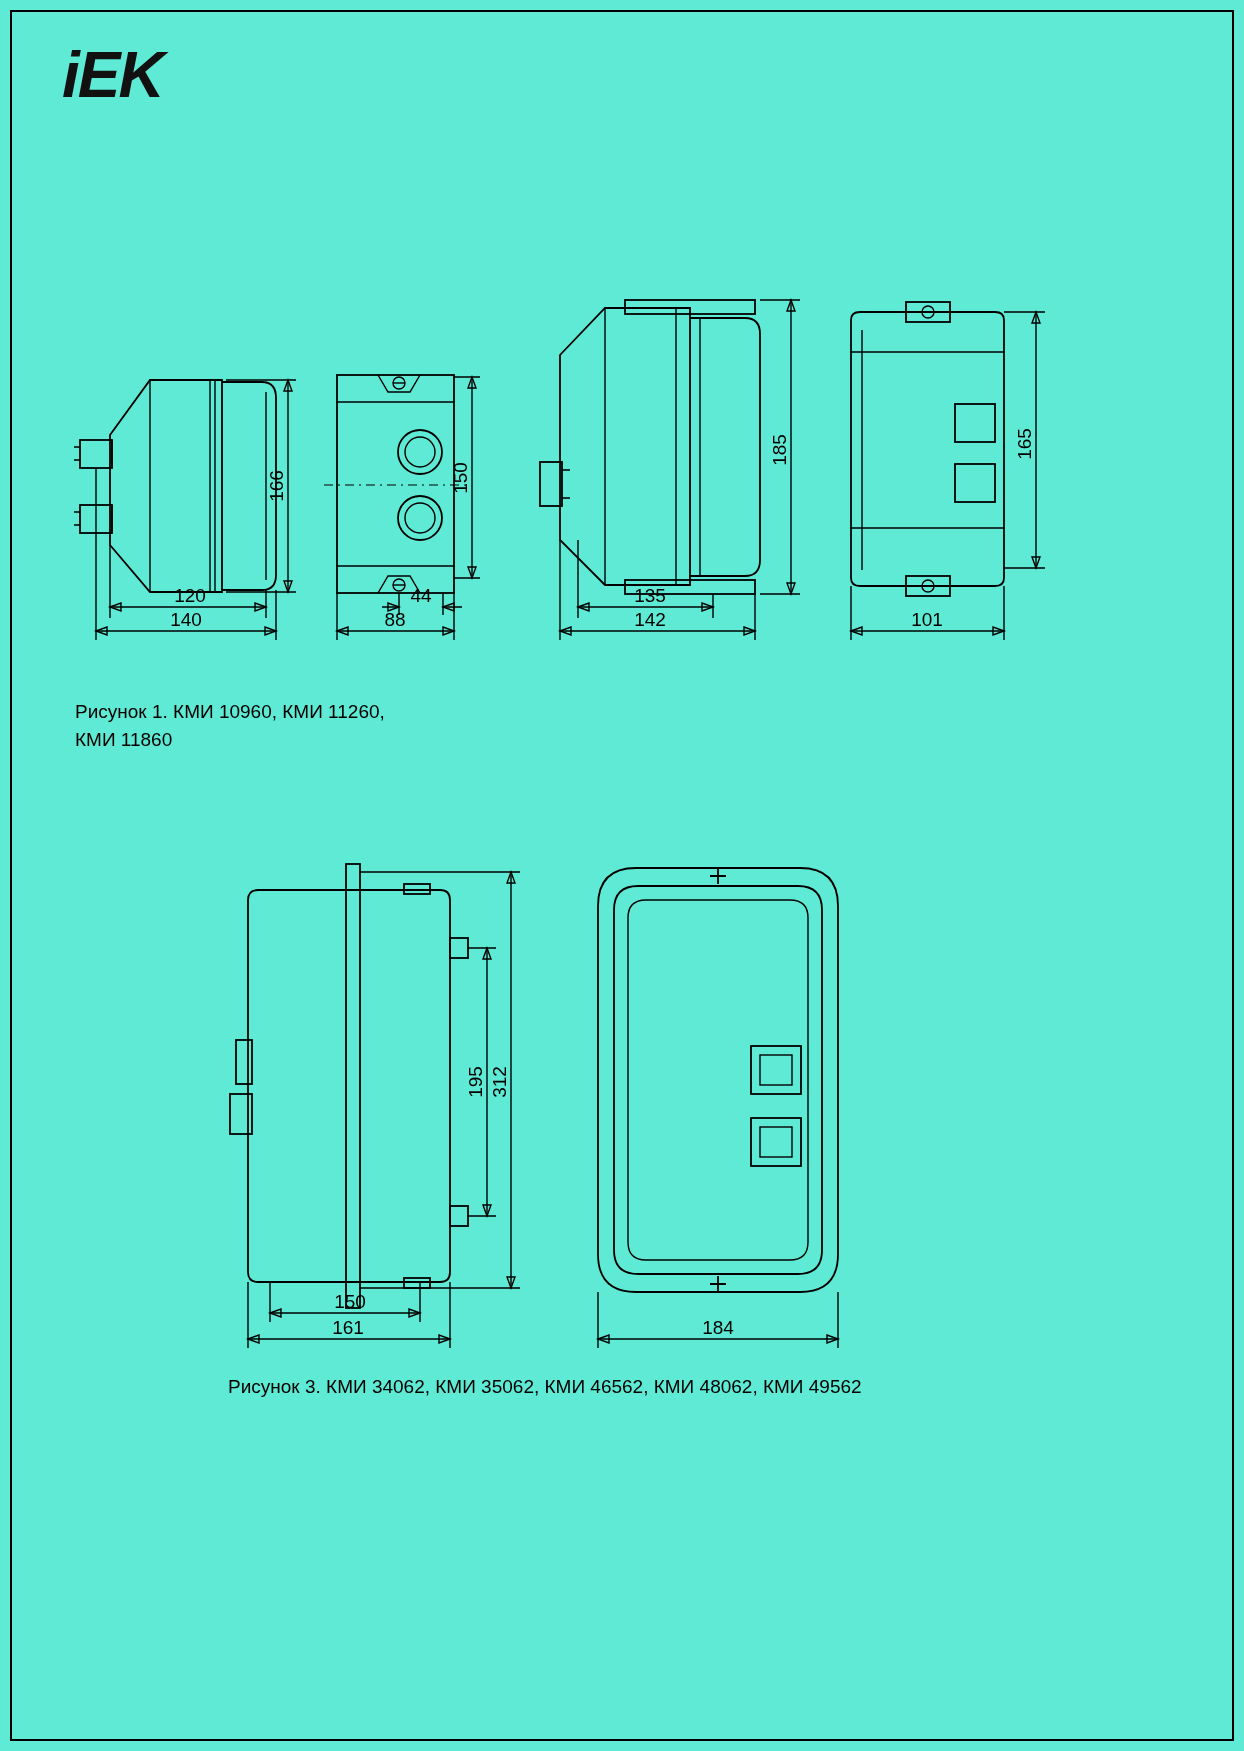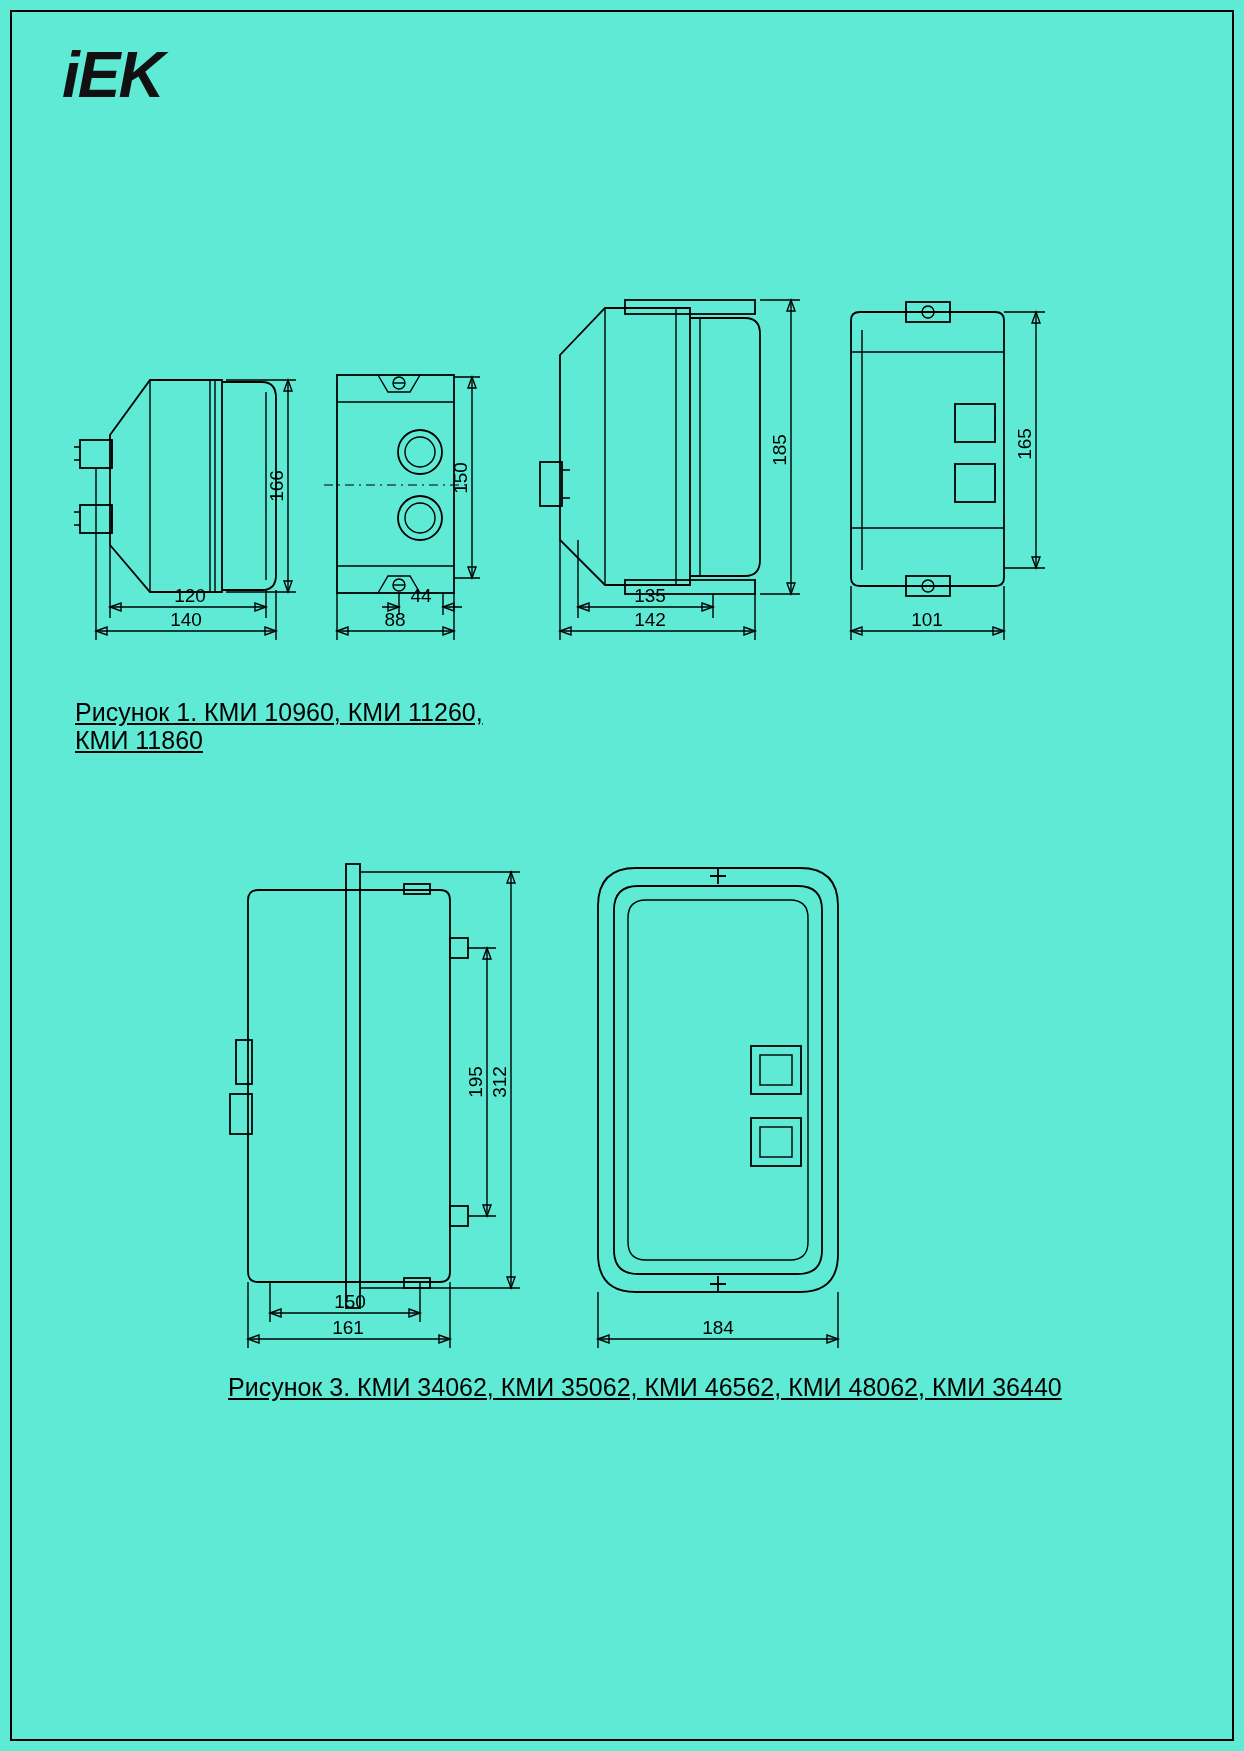--- a/index.html
+++ b/index.html
@@ -1,20 +1,20 @@
 <!DOCTYPE html>
 <html><head>
 <meta charset="utf-8">
 <style>
   html,body{margin:0;padding:0;background:#ffffff;}
   body{font-family:"Liberation Sans", sans-serif;color:#000;}
   #page{position:relative;width:1244px;height:1751px;background:#5eead4;overflow:hidden;}
   #frame{position:absolute;left:10px;top:10px;width:1224px;height:1731px;border:2px solid #000;box-sizing:border-box;}
   .logo{position:absolute;left:62px;top:38px;font-family:"Liberation Sans", sans-serif;font-weight:bold;font-style:italic;font-size:64px;letter-spacing:-2px;color:#111;}
-  .cap{position:absolute;font-size:25px;line-height:28px;color:#000;white-space:pre-line;text-decoration:underline;}
+  .cap{position:absolute;font-size:19px;line-height:28px;color:#000;white-space:pre-line;}
   .cap1{left:75px;top:698px;}
   .cap2{left:538px;top:698px;}
   .cap3{left:228px;top:1373px;}
   svg{position:absolute;left:0;top:0;}
   .ln{stroke:#000;fill:none;}
   .thin{stroke-width:1.4;}
   .med{stroke-width:1.8;}
   .dash{stroke-width:1.2;stroke-dasharray:9 5 2 5;}
   .dim{font-size:19px;fill:#000;font-family:"Liberation Sans", sans-serif;}
   .dimv{font-size:19px;fill:#000;font-family:"Liberation Sans", sans-serif;}
@@ -225,14 +225,14 @@
       <path class="ln thin" d="M598,1292 L598,1348 M838,1292 L838,1348"></path>
       <path class="ln thin" d="M598,1339 L838,1339"></path>
       <path class="ln thin" d="M598,1339 l11,-4 l0,8 z" fill="#000"></path>
       <path class="ln thin" d="M838,1339 l-11,-4 l0,8 z" fill="#000"></path>
       <text class="dim" x="718" y="1334" text-anchor="middle">184</text>
     </g>
   </svg>
 
   <div class="cap cap1">Рисунок 1. КМИ 10960, КМИ 11260,
 КМИ 11860</div>
-  <div class="cap cap3">Рисунок 3. КМИ 34062, КМИ 35062, КМИ 46562, КМИ 48062, КМИ 36440</div>
+  <div class="cap cap3">Рисунок 3. КМИ 34062, КМИ 35062, КМИ 46562, КМИ 48062, КМИ 49562</div>
 </div>
 
 </body></html>

